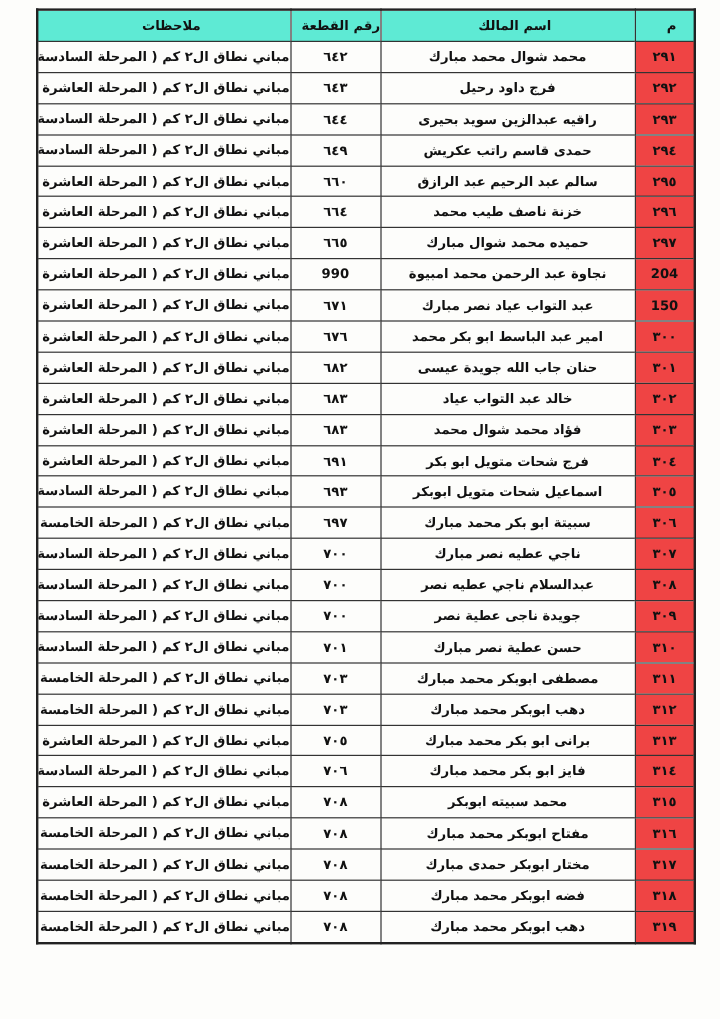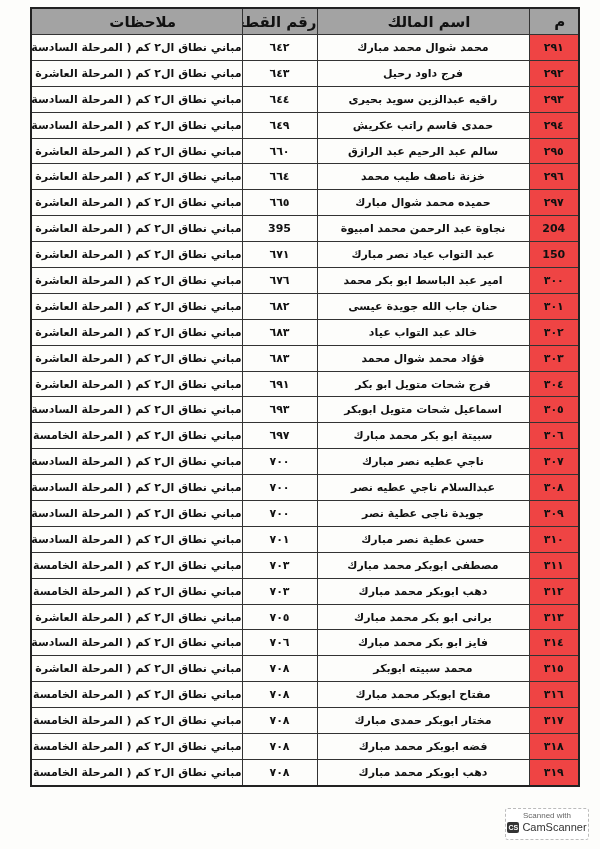--- a/index.html
+++ b/index.html
@@ -4,21 +4,21 @@
 <style>
   html, body { margin:0; padding:0; background:#ffffff; }
   body { width:600px; height:849px; position:relative; overflow:hidden;
          font-family:"DejaVu Sans", sans-serif; }
   .sheet { position:absolute; left:0; top:0; width:600px; height:849px; background:#fdfdfb; }
   table.reg { position:absolute; left:30px; top:7px; width:548px;
               border-collapse:collapse; direction:rtl; table-layout:fixed;
               border:2px solid #222; }
   table.reg th, table.reg td { border:1px solid #333; text-align:center;
               font-size:11px; font-weight:bold; color:#111; padding:0; overflow:hidden; white-space:nowrap; }
-  table.reg th { height:25px; background:#a3a3a3; font-size:15px;padding-left:12px; }
+  table.reg th { height:25px; background:#5eead4; font-size:11px;padding-left:12px; }
   table.reg td { height:24.9px; }
   td.num { background:#ef4444; }
   col.c-num { width:50px; }
   col.c-name { width:212px; }
   col.c-plot { width:75px; }
   col.c-notes { width:211px; }
   td.notes { text-align:right; padding-right:14px; font-size:10.5px; }
   .cs-badge { position:absolute; left:505px; top:808px; width:82px; height:30px;
               border:1px dashed #bbb; border-radius:3px; background:#fff;
               font-family:"Liberation Sans", sans-serif; text-align:center; }
@@ -86,21 +86,21 @@
         </tr>
         <tr>
           <td class="num">٢٩٧</td>
           <td>حميده محمد شوال مبارك</td>
           <td>٦٦٥</td>
           <td class="notes">مباني نطاق ال٢ كم ( المرحلة العاشرة )</td>
         </tr>
         <tr>
           <td class="num">204</td>
           <td>نجاوة عبد الرحمن محمد امبيوة</td>
-          <td>395</td>
+          <td>990</td>
           <td class="notes">مباني نطاق ال٢ كم ( المرحلة العاشرة )</td>
         </tr>
         <tr>
           <td class="num">150</td>
           <td>عبد التواب عياد نصر مبارك</td>
           <td>٦٧١</td>
           <td class="notes">مباني نطاق ال٢ كم ( المرحلة العاشرة )</td>
         </tr>
         <tr>
           <td class="num">٣٠٠</td>
@@ -218,20 +218,13 @@
         </tr>
         <tr>
           <td class="num">٣١٩</td>
           <td>دهب ابوبكر محمد مبارك</td>
           <td>٧٠٨</td>
           <td class="notes">مباني نطاق ال٢ كم ( المرحلة الخامسة )</td>
         </tr>
       </tbody>
   </table>
 
-  <div class="cs-badge">
-    <div class="cs-top">Scanned with</div>
-    <div class="cs-bottom">
-      <span class="cs-logo">CS</span>
-      <span class="cs-name">CamScanner</span>
-    </div>
-  </div>
 </div>
 
 </body></html>

